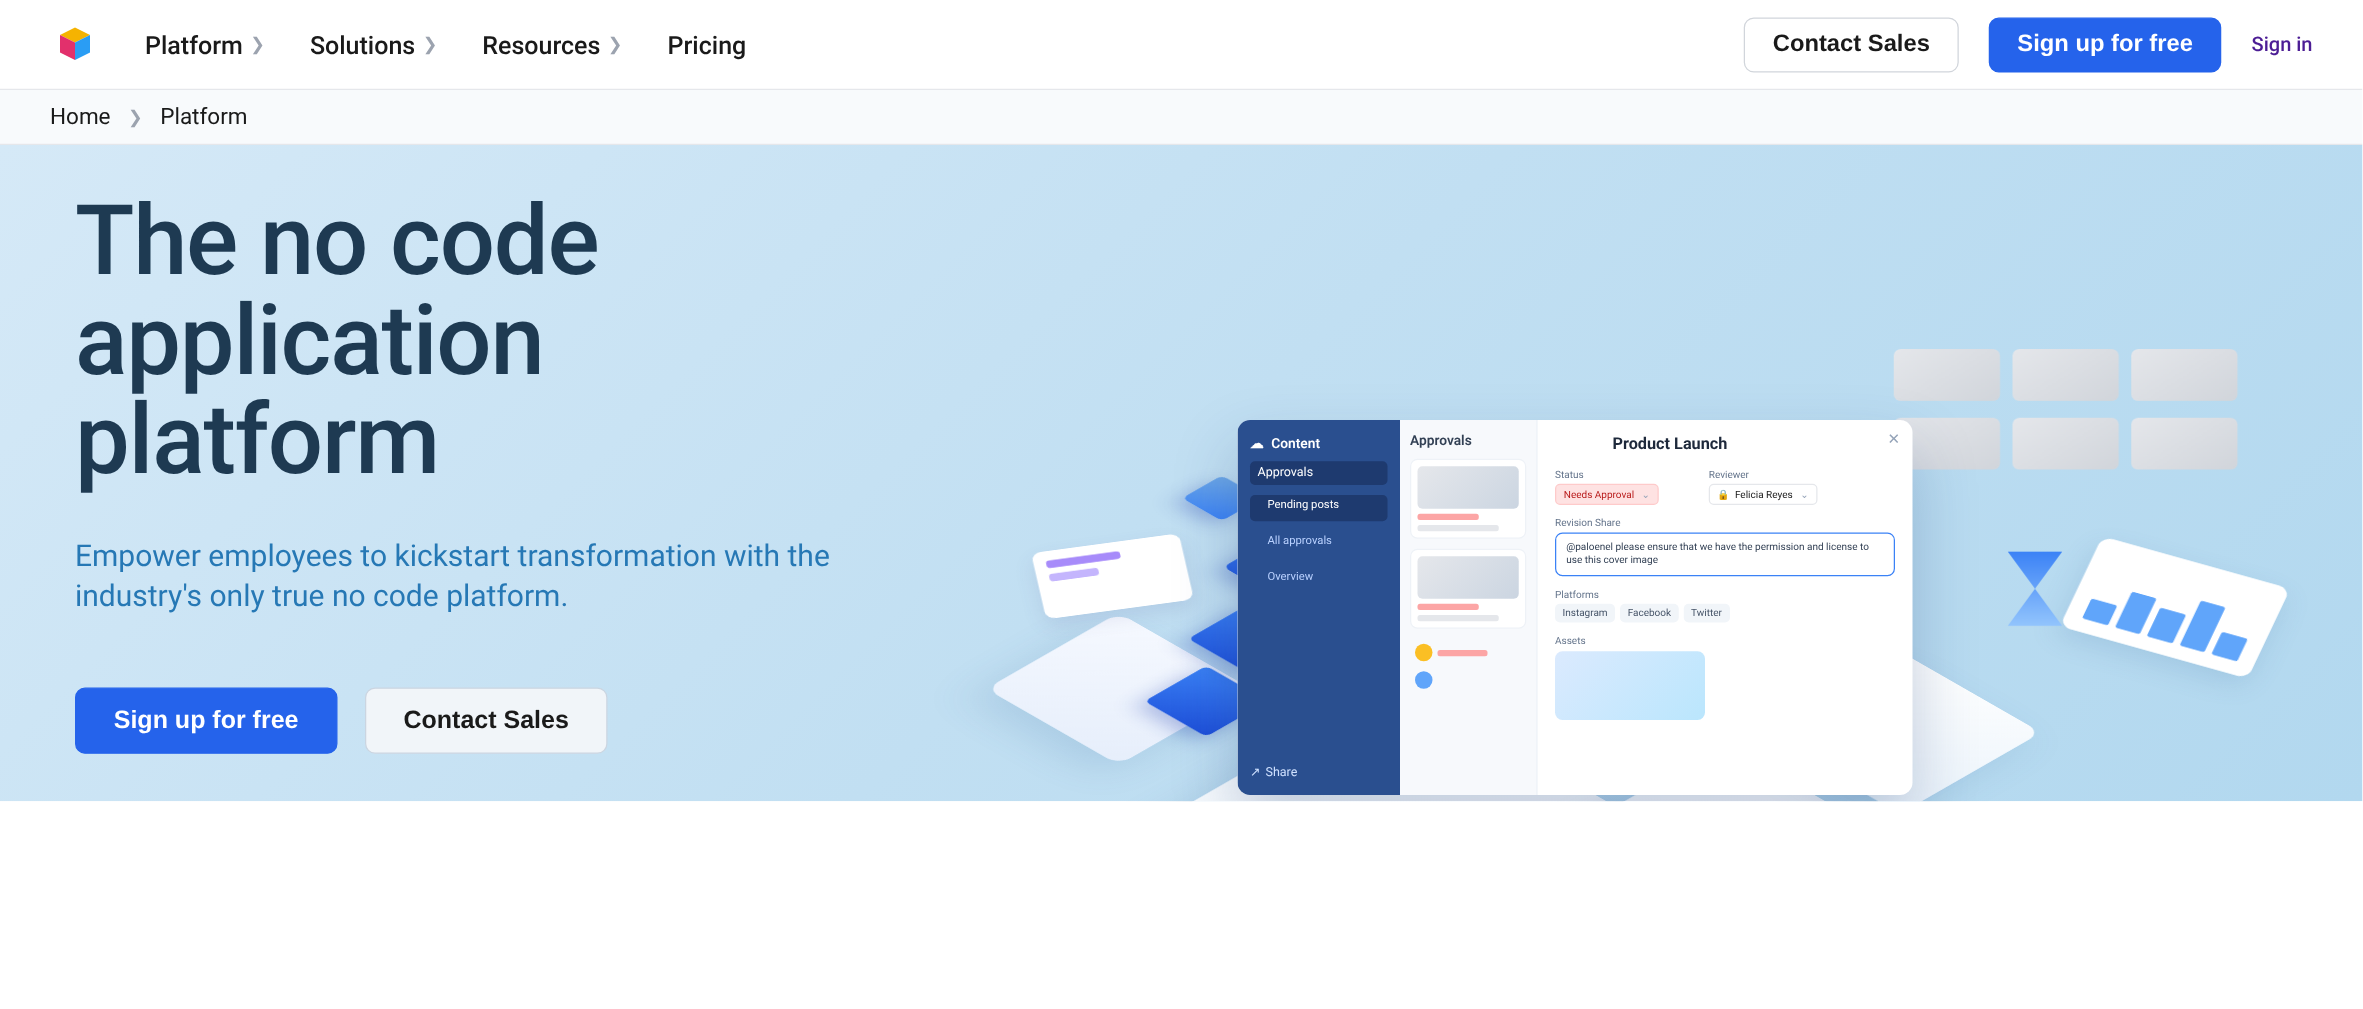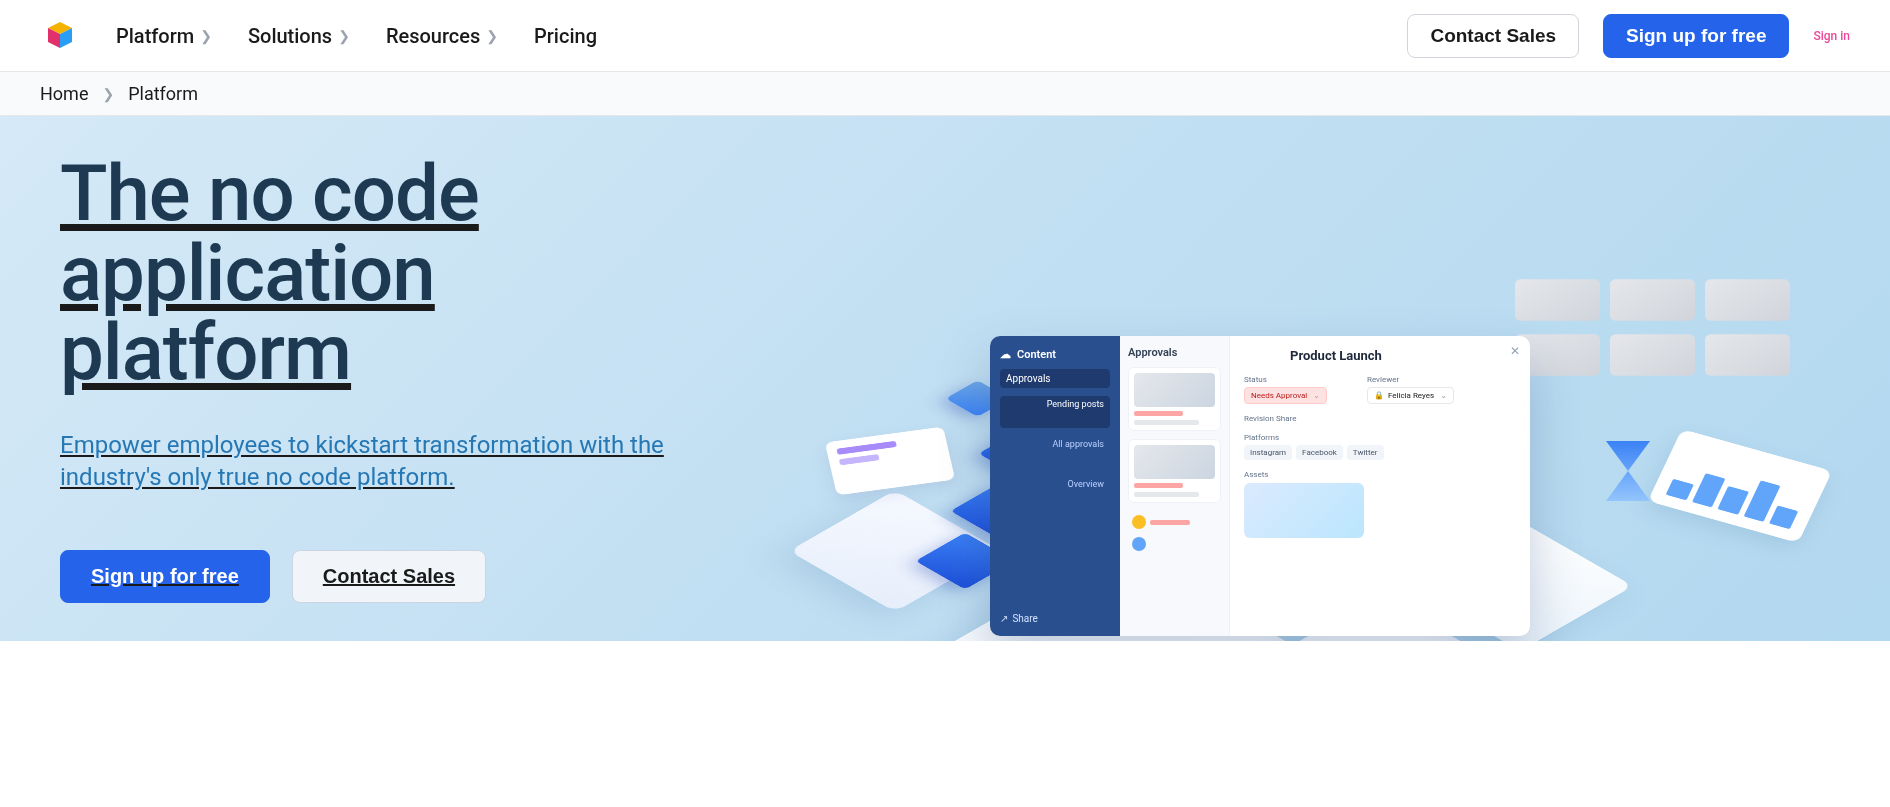--- a/index.html
+++ b/index.html
@@ -62,23 +62,23 @@
     background: #fff;
     color: #1a1a1a;
     border: 1.5px solid #d1d5db;
   }
   .btn-primary {
     background: #2563eb;
     color: #fff;
     border: 1.5px solid #2563eb;
   }
   .signin-link {
-    font-size: 12px;
+    font-size: 16px;
     font-weight: 500;
-    color: #ec4899;
+    color: #4c1d95;
     cursor: pointer;
   }
 
   
   .breadcrumb-bar {
     display: flex;
     align-items: center;
     height: 44px;
     padding: 0 40px;
     background: #f8fafc;
@@ -99,21 +99,20 @@
   }
 
   
   .hero {
     position: relative;
     height: 525px;
     background: linear-gradient(135deg, #d5e9f7 0%, #c1dff2 50%, #b2d8ef 100%);
     overflow: hidden;
     display: flex;
     align-items: center;
-    text-decoration: underline;
   }
   .hero-left {
     padding-left: 60px;
     max-width: 680px;
     z-index: 2;
   }
   .hero-title {
     font-size: 78px;
     font-weight: 500;
     line-height: 1.02;
@@ -258,23 +257,22 @@
     padding: 4px 6px;
     border-radius: 4px;
     color: #cfe1ff;
   }
   .mock-side-item.active {
     background: #1e3a6f;
     color:#fff;
   }
   .mock-side-sub {
     font-size:9px;
-    padding: 3px 6px 19px 14px;
+    padding: 3px 6px 8px 14px;
     color:#b9d1ff;
-    text-align:right;
   }
   .mock-side-sub.chip {
     background:#1e3a6f;
     border-radius:4px;
     color:#fff;
   }
   .mock-share {
     margin-top:auto;
     font-size:10px;
     color:#cfe1ff;
@@ -480,20 +478,21 @@
             <div class="mock-label">Reviewer</div>
             <div class="mock-pill">
               <span class="lock">🔒</span>
               <span>Felicia Reyes</span>
               <span class="chev">⌄</span>
             </div>
           </div>
         </div>
 
         <div class="mock-label">Revision Share</div>
+        <div class="mock-note">@paloenel please ensure that we have the permission and license to use this cover image</div>
 
         <div class="mock-label" style="margin-top:10px;">Platforms</div>
         <div class="mock-tags">
           <span class="mock-tag">Instagram</span>
           <span class="mock-tag">Facebook</span>
           <span class="mock-tag">Twitter</span>
         </div>
 
         <div class="mock-label" style="margin-top:10px;">Assets</div>
         <div class="mock-asset"></div>

